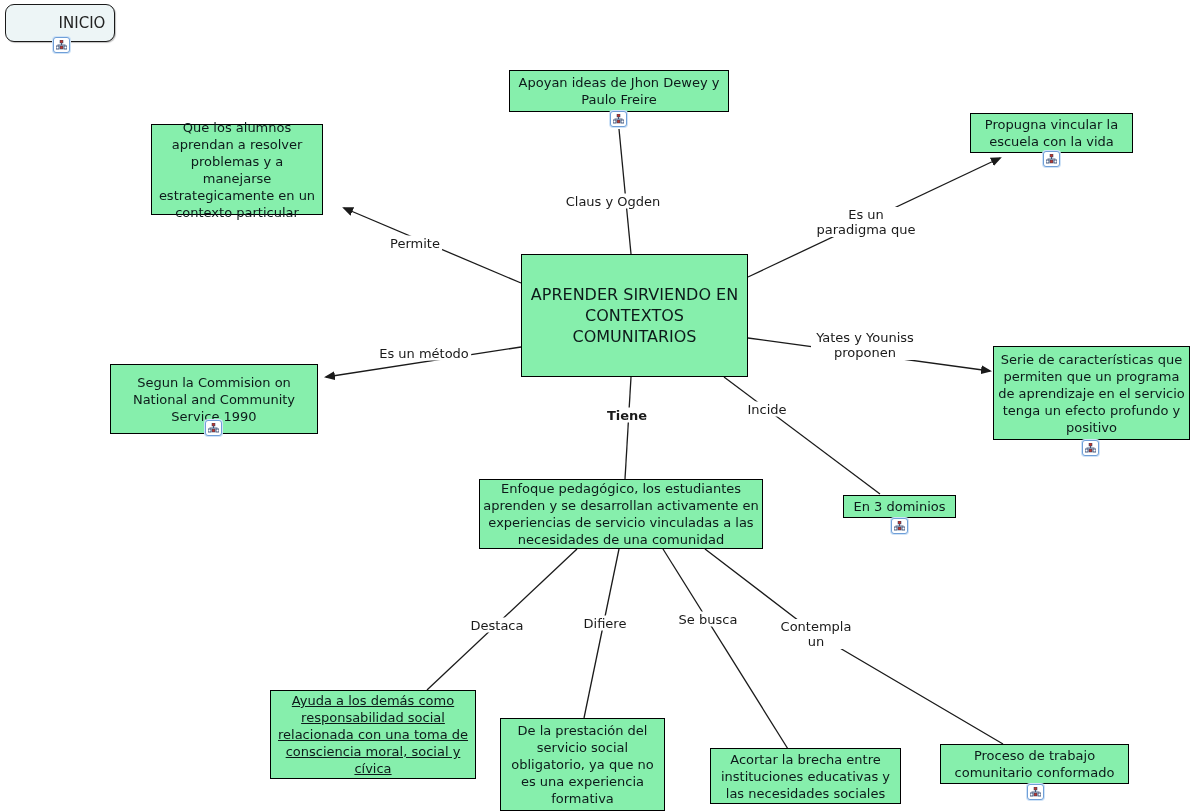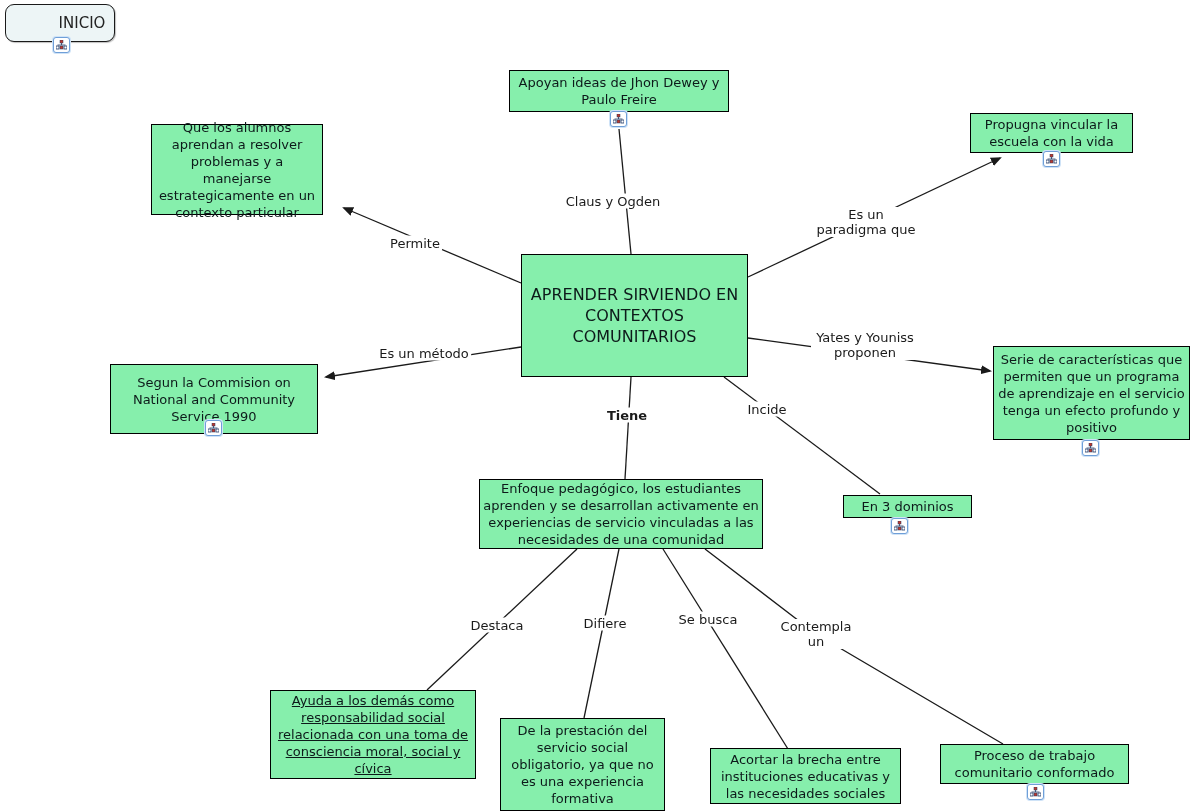--- a/index.html
+++ b/index.html
@@ -107,21 +107,21 @@
   </div>
 
   <div class="cnode" style="left:993px;top:346px;width:197px;height:94px;">
     <span>Serie de características que permiten que un programa de aprendizaje en el servicio tenga un efecto profundo y positivo</span>
   </div>
 
   <div class="cnode" style="left:479px;top:479px;width:284px;height:70px;">
     <span>Enfoque pedagógico, los estudiantes aprenden y se desarrollan activamente en experiencias de servicio vinculadas a las necesidades de una comunidad</span>
   </div>
 
-  <div class="cnode" style="left:843px;top:495px;width:129px;height:23px;">
+  <div class="cnode" style="left:843px;top:495px;width:113px;height:23px;">
     <span>En 3 dominios</span>
   </div>
 
   <div class="cnode" style="left:270px;top:690px;width:206px;height:89px;text-decoration:underline;">
     <span>Ayuda a los demás como responsabilidad social relacionada con una toma de consciencia moral, social y cívica</span>
   </div>
 
   <div class="cnode" style="left:500px;top:718px;width:165px;height:93px;">
     <span>De la prestación del servicio social obligatorio, ya que no es una experiencia formativa</span>
   </div>

